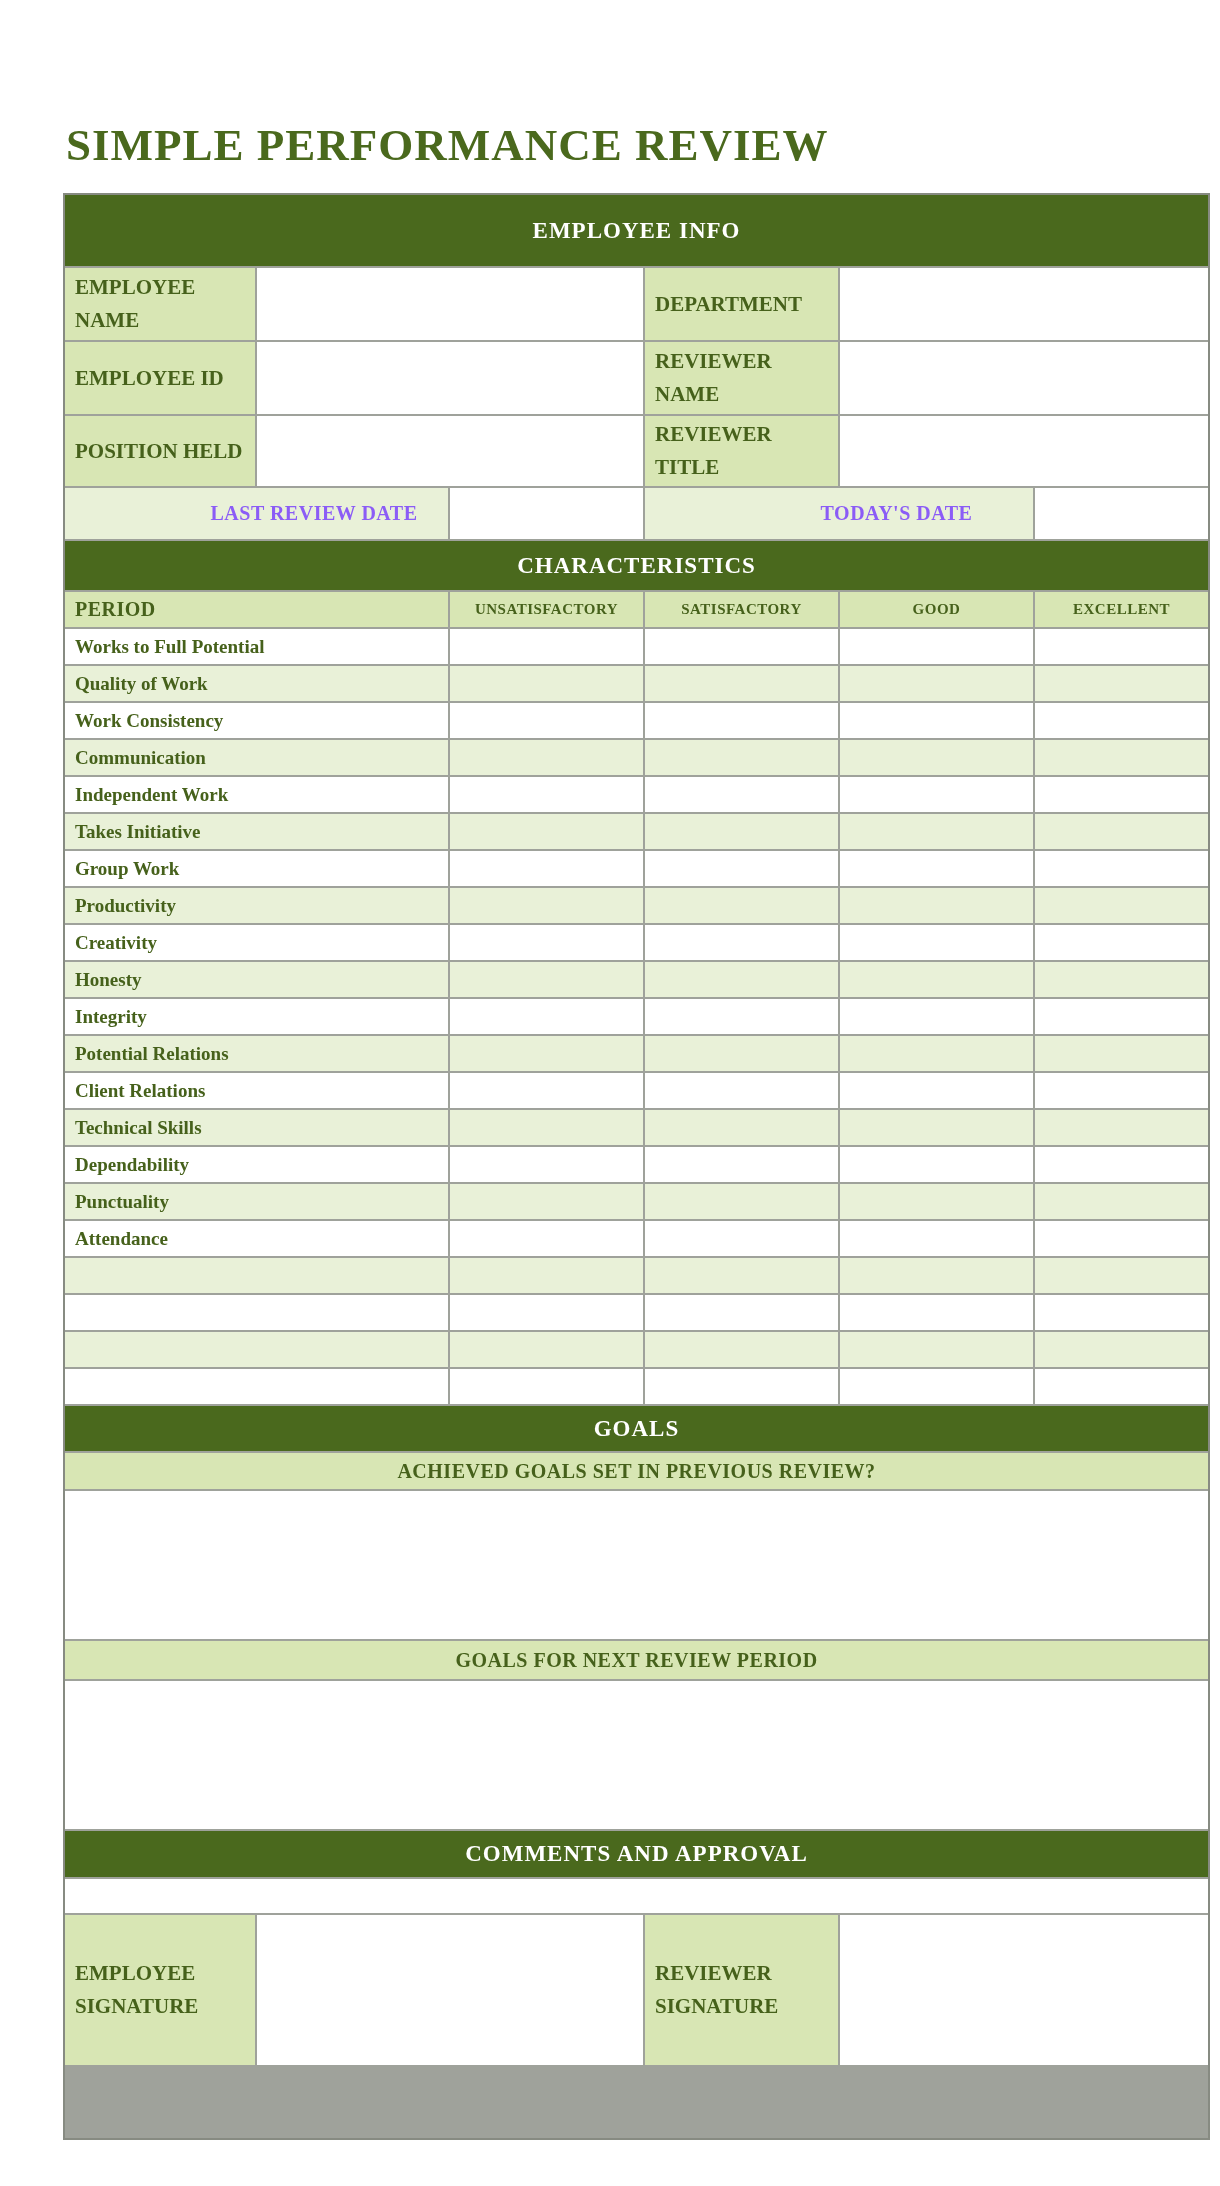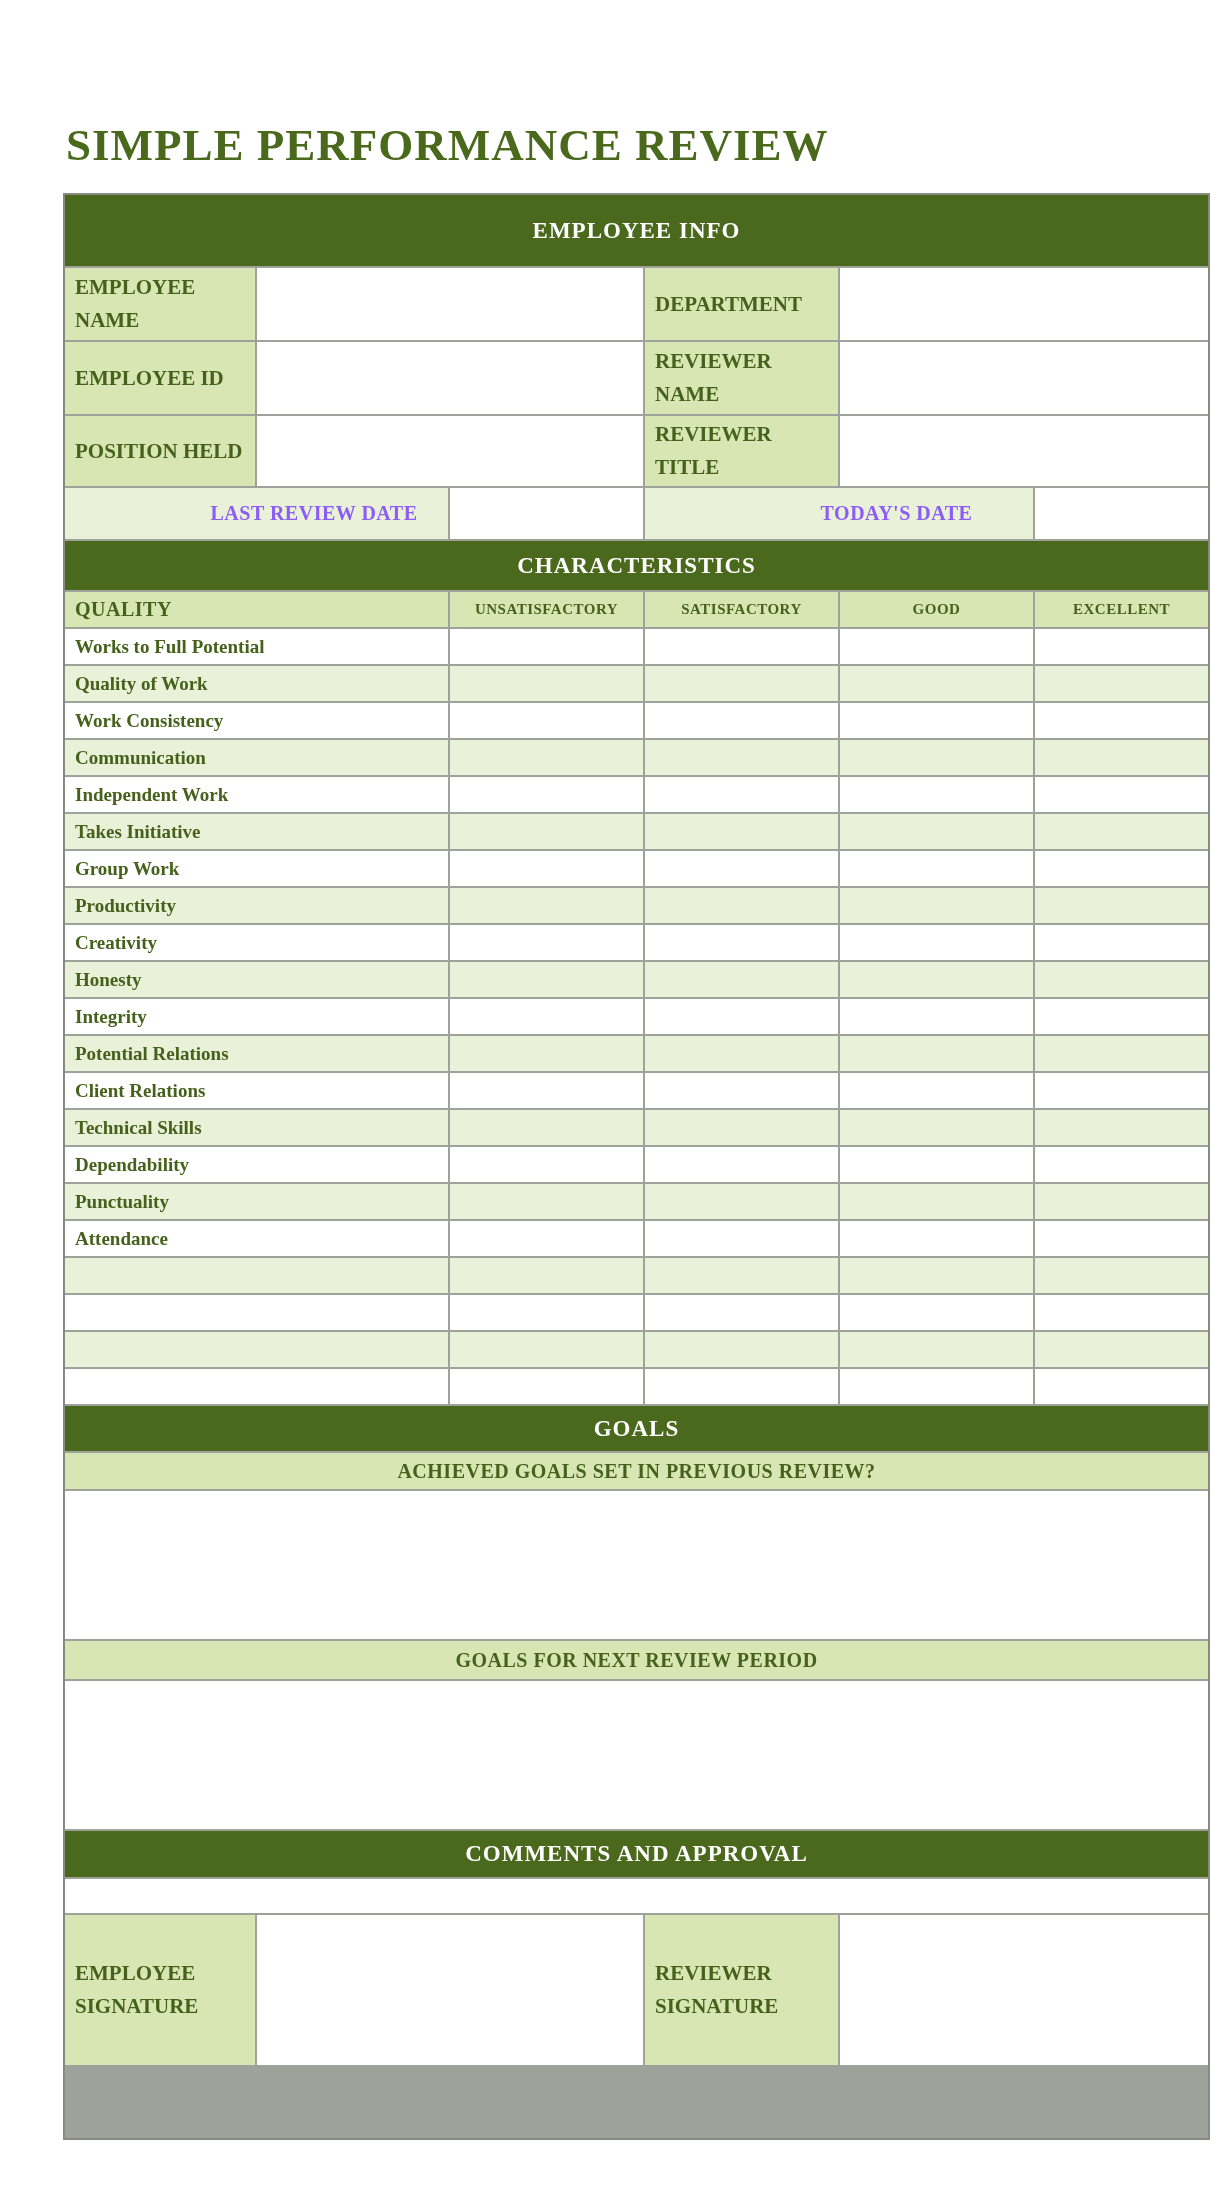--- a/index.html
+++ b/index.html
@@ -72,21 +72,21 @@
   <div class="cell label-cell">REVIEWER TITLE</div>
   <div class="cell white span2"></div>
 
   <div class="cell date-label span2">LAST REVIEW DATE</div>
   <div class="cell white"></div>
   <div class="cell date-label span2">TODAY'S DATE</div>
   <div class="cell white"></div>
 
   <div class="cell band-dark">CHARACTERISTICS</div>
 
-  <div class="cell col-head quality span2">QUALITY</div>
+  <div class="cell col-head quality span2">PERIOD</div>
   <div class="cell col-head">UNSATISFACTORY</div>
   <div class="cell col-head">SATISFACTORY</div>
   <div class="cell col-head">GOOD</div>
   <div class="cell col-head">EXCELLENT</div>
 
   <div class="cell char-label white">Works to Full Potential</div>
     <div class="cell white"></div>
     <div class="cell white"></div>
     <div class="cell white"></div>
     <div class="cell white"></div>

